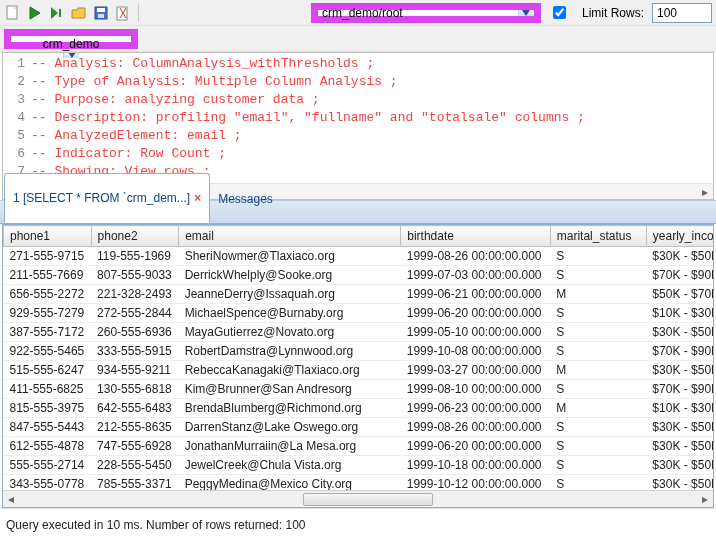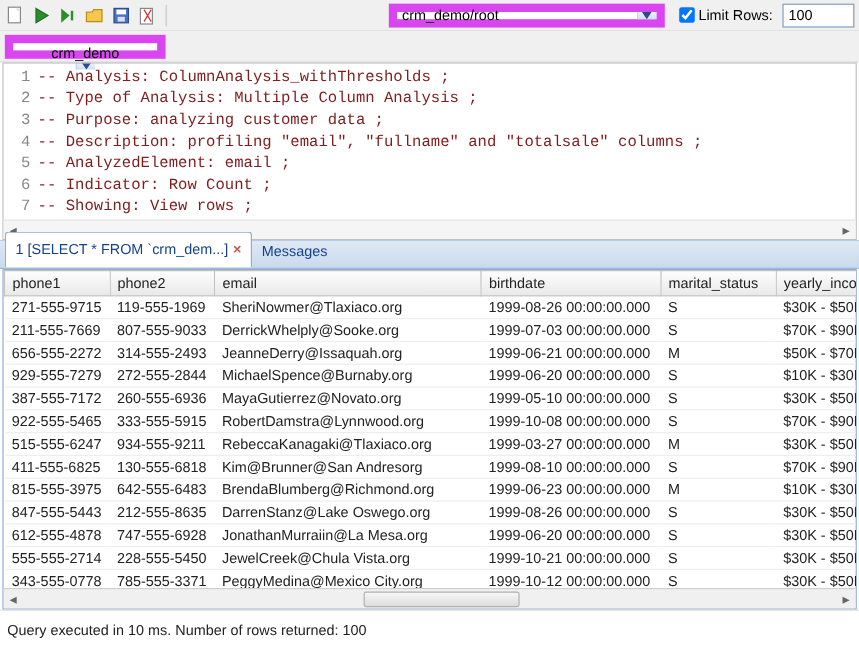--- a/index.html
+++ b/index.html
@@ -36,21 +36,21 @@
     font-size: 12px;
   }
   .combo-text { padding: 1px 4px; min-width: 0; }
   .combo-arrow {
     width: 16px; height: 100%;
     display: flex; align-items:center; justify-content:center;
     background: linear-gradient(#eef3fb,#cfe0f7);
     border-left: 1px solid #b7cde8;
   }
   .cbx {
-    display:inline-flex; align-items:center; gap:3px; margin-left:8px;
+    display:inline-flex; align-items:center; gap:16px; margin-left:8px;
   }
   .cbx input { margin:0; }
   .limit-input {
     border:1px solid #7e9db9; height:20px; width:60px; padding:1px 4px;
     font-size:12px; margin-left:4px;
   }
   .toolbar2 {
     display:flex; align-items:center; padding:2px 4px; height:26px;
     background:#f0f0f0; border-bottom:1px solid #e0e0e0;
   }
@@ -67,42 +67,42 @@
     font-size: 13px;
     line-height: 18px;
     padding-top:2px;
   }
   .editor-line { display:flex; white-space:pre; }
   .gutter {
     width: 28px; text-align:right; padding-right:6px;
     color:#888;
     user-select:none;
   }
-  .code .cmt { color:#7f1d1d; }
+  .code .cmt { color:#ef4444; }
   .code .kw  { color:#0000c0; }
   .code .str { color:#008080; }
   .editor-hscroll {
     height:16px; background:#f5f5f5; border-top:1px solid #e4e4e4;
     display:flex; align-items:center; justify-content:space-between;
   }
   .sb-btn {
     width:16px; height:14px; display:flex; align-items:center; justify-content:center;
     color:#666;
   }
 
   .tabs {
     display:flex; align-items:flex-end; height:24px;
     padding-left:4px;
     background:linear-gradient(#dfe9f5,#c9d9ee);
     border-top:1px solid #b7cde8;
     border-bottom:1px solid #8faed0;
   }
   .tab {
     display:flex; align-items:center; gap:4px;
-    padding:7px 8px;
+    padding:17px 8px;
     font-size:12px;
     color:#15428b;
     cursor:pointer;
   }
   .tab.active {
     background:#fff;
     border:1px solid #8faed0;
     border-bottom:1px solid #fff;
     border-radius:3px 3px 0 0;
   }
@@ -294,21 +294,21 @@
           <tr>
             <td>211-555-7669</td>
             <td>807-555-9033</td>
             <td>DerrickWhelply@Sooke.org</td>
             <td>1999-07-03 00:00:00.000</td>
             <td>S</td>
             <td>$70K - $90K</td>
           </tr>
           <tr>
             <td>656-555-2272</td>
-            <td>314-555-2493</td>
+            <td>221-328-2493</td>
             <td>JeanneDerry@Issaquah.org</td>
             <td>1999-06-21 00:00:00.000</td>
             <td>M</td>
             <td>$50K - $70K</td>
           </tr>
           <tr>
             <td>929-555-7279</td>
             <td>272-555-2844</td>
             <td>MichaelSpence@Burnaby.org</td>
             <td>1999-06-20 00:00:00.000</td>
@@ -368,21 +368,21 @@
             <td>747-555-6928</td>
             <td>JonathanMurraiin@La Mesa.org</td>
             <td>1999-06-20 00:00:00.000</td>
             <td>S</td>
             <td>$30K - $50K</td>
           </tr>
           <tr>
             <td>555-555-2714</td>
             <td>228-555-5450</td>
             <td>JewelCreek@Chula Vista.org</td>
-            <td>1999-10-21 00:00:00.000</td>
+            <td>1999-10-18 00:00:00.000</td>
             <td>S</td>
             <td>$30K - $50K</td>
           </tr>
           <tr>
             <td>343-555-0778</td>
             <td>785-555-3371</td>
             <td>PeggyMedina@Mexico City.org</td>
             <td>1999-10-12 00:00:00.000</td>
             <td>S</td>
             <td>$30K - $50K</td>

